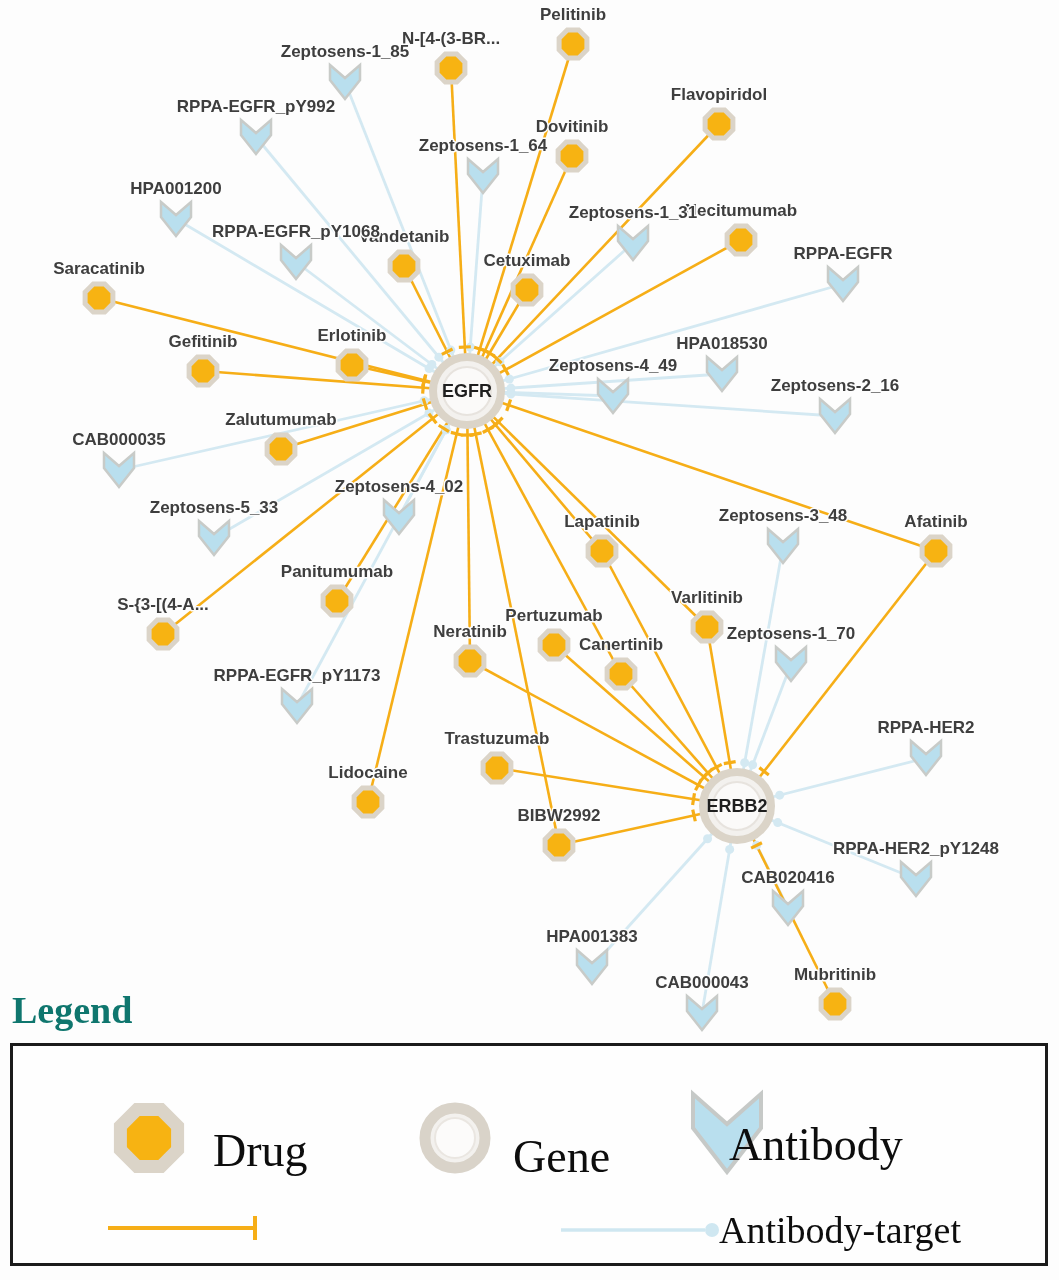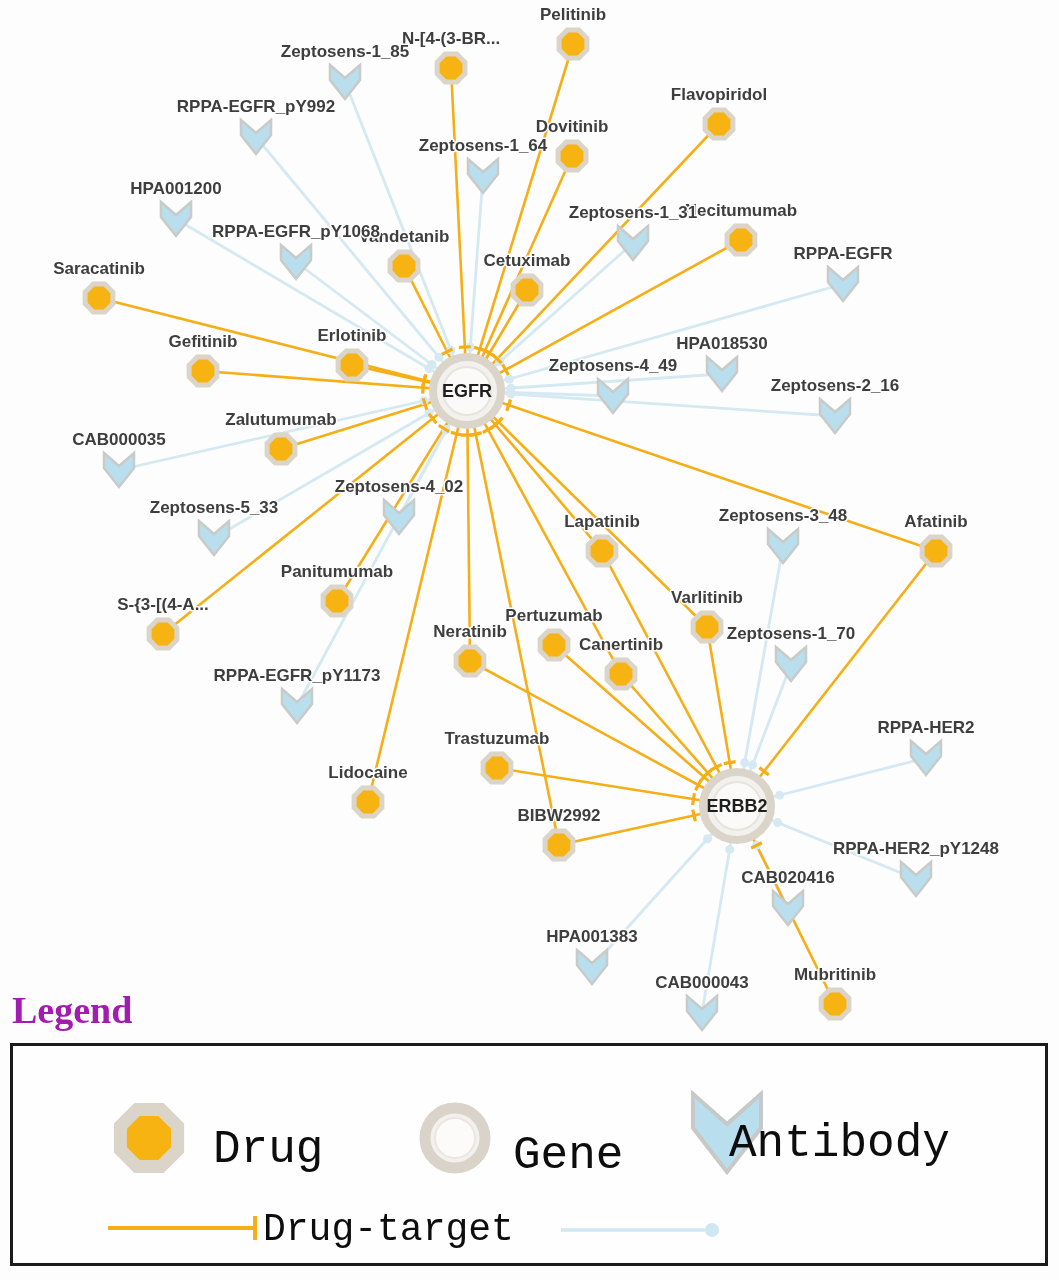--- a/index.html
+++ b/index.html
@@ -2,25 +2,25 @@
 <html><head>
 <meta charset="utf-8">
 <style>
   html,body{margin:0;padding:0;background:#fff;}
   .figure{position:relative;width:1059px;height:1280px;background:#fdfdfd;overflow:hidden;
           font-family:"Liberation Sans",sans-serif;}
   #network{position:absolute;left:0;top:0;}
   .node-label{font-family:"Liberation Sans",sans-serif;font-weight:700;font-size:17px;fill:#3e3e3e;}
   .gene-label{font-family:"Liberation Sans",sans-serif;font-weight:700;font-size:18px;fill:#1f1f1f;}
   .legend-title{position:absolute;left:12px;top:988px;font-family:"Liberation Serif",serif;
-                font-weight:700;font-size:38px;color:#a21caf;text-align:center;}
+                font-weight:700;font-size:38px;color:#0f766e;text-align:center;}
   .legend-box{position:absolute;left:10px;top:1043px;width:1032px;height:217px;
               border:3px solid #1b1b1b;background:#fefefe;}
   .glyph{position:absolute;}
-  .legend-text{position:absolute;font-family:Liberation Mono, monospace;font-size:46px;color:#0d0d0d;
+  .legend-text{position:absolute;font-family:Liberation Serif, serif;font-size:46px;color:#0d0d0d;
                white-space:nowrap;}
   .legend-text.small{font-size:38px;}
 </style>
 </head>
 <body>
 
 <div class="figure">
 
   <svg id="network" width="1059" height="1045" viewBox="0 0 1059 1045">
       <g>
@@ -244,21 +244,21 @@
 
     <svg class="glyph" style="left:664px;top:40px" width="100" height="100">
       <path d="M 16,8 L 50,38 L 84,8 L 84,42 L 50,86 L 16,42 Z" fill="#b9dfee" stroke="#c6c9c7" stroke-width="4"></path>
     </svg>
     <span class="legend-text" style="left:716px;top:72px">Antibody</span>
 
     <svg class="glyph" style="left:92px;top:168px" width="170" height="28">
       <line x1="3" y1="14" x2="150" y2="14" stroke="#f6ae17" stroke-width="4"></line>
       <line x1="150" y1="2" x2="150" y2="26" stroke="#f6ae17" stroke-width="4"></line>
     </svg>
-    <span class="legend-text small" style="left:250px;top:162px">Drug-target</span>
 
     <svg class="glyph" style="left:546px;top:170px" width="170" height="28">
       <line x1="2" y1="14" x2="146" y2="14" stroke="#cfe7f1" stroke-width="3.5"></line>
       <circle cx="153" cy="14" r="7" fill="#cfe7f1"></circle>
     </svg>
+    <span class="legend-text small" style="left:706px;top:162px">Antibody-target</span>
 
   </div>
 </div>
 
 </body></html>

